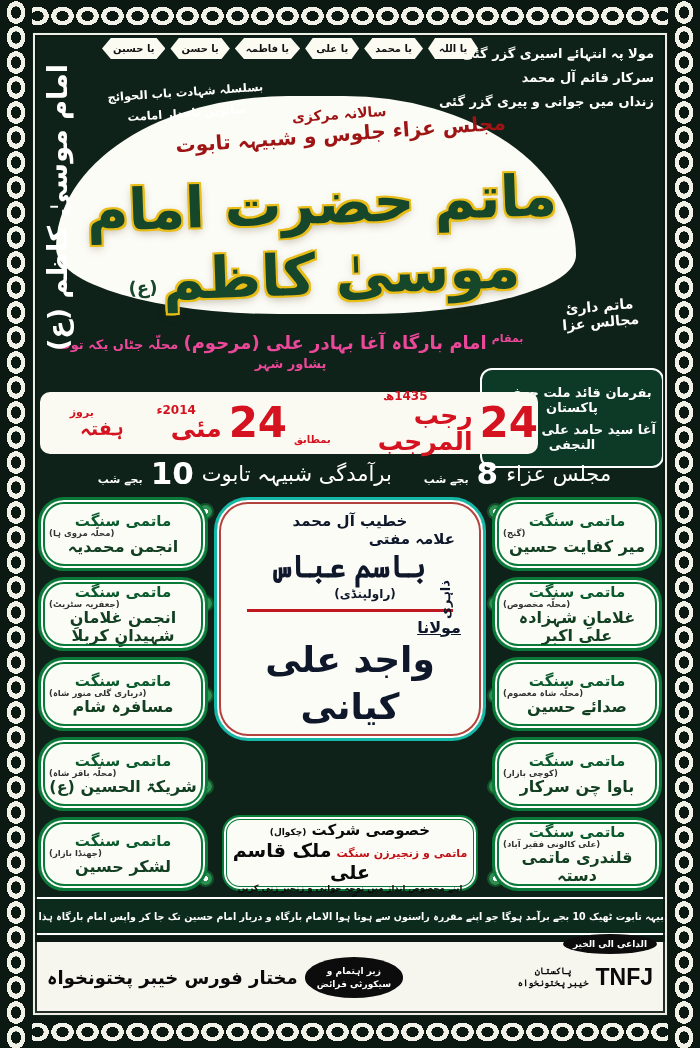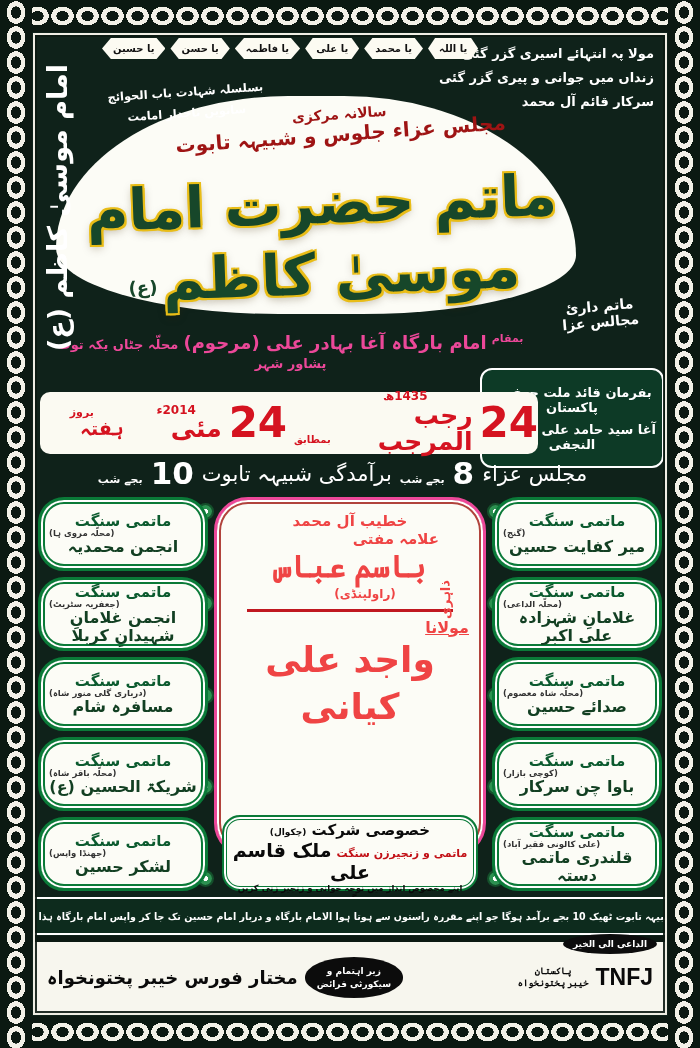--- a/index.html
+++ b/index.html
@@ -55,42 +55,42 @@
            display:flex;direction:rtl;align-items:center;justify-content:center;gap:7px;color:#d51320;z-index:2;}
   .d-num{font-size:42px;font-weight:bold;line-height:1;}
   .d-stack{display:flex;flex-direction:column;align-items:center;line-height:1.05;}
   .d-stack .sm{font-size:12px;font-weight:bold;}
   .d-stack .lg{font-size:25px;font-weight:bold;margin-left:40px;}
   .d-sep{font-size:10px;font-weight:bold;align-self:flex-end;margin-bottom:9px;}
   .d-week .sm{font-size:11px;} .d-week .lg{font-size:19px;}
   .times{position:absolute;top:458px;left:40px;width:605px;display:flex;direction:rtl;align-items:center;
          justify-content:center;gap:8px;color:#fff;z-index:2;}
   .t-label{font-size:21px;font-weight:normal;} .t-num{font-size:31px;font-weight:bold;line-height:1;}
-  .t-unit{font-size:11px;font-weight:bold;align-self:flex-end;margin-bottom:3px;}
+  .t-unit{font-size:11px;font-weight:bold;align-self:flex-end;margin-bottom:3px;margin-left:24px;}
   
   .col{position:absolute;width:170px;z-index:2;display:flex;flex-direction:column;gap:6px;top:497px;}
   .col-left{left:38px;} .col-right{right:38px;}
   .sbox{background:#fcfcf6;border:3px solid #0a7a38;border-radius:26px;height:74px;padding:2px 8px;
         box-shadow:inset 0 0 0 2px #fff,inset 0 0 0 4px #0a7a38;display:flex;flex-direction:column;
         align-items:center;justify-content:center;direction:rtl;box-sizing:border-box;}
   .sbox .hd{color:#0b5a2e;font-size:15px;font-weight:bold;line-height:1.1;}
   .sbox .ar{font-size:8.5px;color:#333;font-weight:bold;align-self:flex-end;line-height:1;}
   .sbox .nm{color:#123f22;font-size:16px;font-weight:bold;text-align:center;line-height:1.1;}
   
-  .center-box{position:absolute;left:214px;top:497px;width:272px;height:360px;background:#fcfcf6;z-index:2;
-              border:3px solid #ec4899;border-radius:34px;box-shadow:inset 0 0 0 2px #fff,inset 0 0 0 4px #b1433c;
-              padding:12px 10px;box-sizing:border-box;direction:rtl;text-align:center;color:#ef4444;}
+  .center-box{position:absolute;left:214px;top:497px;width:272px;height:244px;background:#fcfcf6;z-index:2;
+              border:3px solid #14b8a6;border-radius:34px;box-shadow:inset 0 0 0 2px #fff,inset 0 0 0 4px #b1433c;
+              padding:12px 10px;box-sizing:border-box;direction:rtl;text-align:center;color:#0f172a;}
   .sp-title{font-size:15px;font-weight:bold;}
-  .sp-hon{font-size:15px;font-weight:bold;text-align:right;margin-right:34px;}
+  .sp-hon{font-size:15px;font-weight:bold;text-align:right;margin-right:18px;}
   .sp-name1{font-size:31px;font-weight:bold;line-height:1.25;font-family:Liberation Serif, serif;}
   .sp-suffix{position:absolute;right:18px;top:92px;transform:rotate(-90deg);font-size:13px;font-weight:bold;}
   .sp-city{font-size:12px;font-weight:bold;text-align:center;margin-left:30px;}
   .divider{border-top:3px solid #c01820;margin:8px 20px 6px;}
   .sp2-note{font-size:10px;font-weight:bold;}
-  .sp-hon2{font-size:16px;font-weight:bold;text-align:right;margin-right:4px;text-decoration:underline;}
+  .sp-hon2{font-size:16px;font-weight:bold;text-align:right;margin-right:12px;text-decoration:underline;}
   .sp-name2{font-size:36px;font-weight:bold;line-height:1.3;}
   .special-box{position:absolute;left:222px;top:815px;width:256px;height:76px;background:#fcfcf6;z-index:2;
                border:2px solid #0a7a38;border-radius:18px;box-shadow:inset 0 0 0 2px #fff,inset 0 0 0 3px #0a7a38;
                direction:rtl;text-align:center;padding:5px 8px;box-sizing:border-box;color:#0a0a0a;}
   .spc-l1{font-size:15px;font-weight:bold;line-height:1.1;}
   .spc-note{font-size:9px;}
   .spc-group{color:#c21016;font-size:11px;font-weight:bold;}
   .spc-name{font-size:19px;font-weight:bold;}
   .spc-l3{font-size:8.5px;font-weight:bold;line-height:1.2;}
   
@@ -122,22 +122,22 @@
 <div class="poster">
 
   <div class="chain chain-h chain-top"></div>
   <div class="chain chain-h chain-bottom"></div>
   <div class="chain chain-v chain-left"></div>
   <div class="chain chain-v chain-right"></div>
   <div class="frame"></div>
 
   <div class="poem">
     <div>مولا پہ انتہائے اسیری گزر گئی</div>
+    <div>سرکار قائم آل محمد</div>
     <div>زنداں میں جوانی و پیری گزر گئی</div>
-    <div>سرکار قائم آل محمد</div>
   </div>
 
   <div class="badges">
     <span class="badge">یا اللہ</span>
     <span class="badge">یا محمد</span>
     <span class="badge">یا علی</span>
     <span class="badge">یا فاطمہ</span>
     <span class="badge">یا حسن</span>
     <span class="badge">یا حسین</span>
   </div>
@@ -230,34 +230,34 @@
       <div class="ar">(درباری گلی منور شاہ)</div>
       <div class="nm">مسافرہ شام</div>
     </div>
     <div class="sbox">
       <div class="hd">ماتمی سنگت</div>
       <div class="ar">(محلّہ باقر شاہ)</div>
       <div class="nm">شریکۃ الحسین (ع)</div>
     </div>
     <div class="sbox">
       <div class="hd">ماتمی سنگت</div>
-      <div class="ar">(جھنڈا واپس)</div>
+      <div class="ar">(جھنڈا بازار)</div>
       <div class="nm">لشکر حسین</div>
     </div>
   </div>
 
   <div class="col col-right">
     <div class="sbox">
       <div class="hd">ماتمی سنگت</div>
       <div class="ar">(گنج)</div>
       <div class="nm">میر کفایت حسین</div>
     </div>
     <div class="sbox">
       <div class="hd">ماتمی سنگت</div>
-      <div class="ar">(محلّہ الداعی)</div>
+      <div class="ar">(محلّہ مخصوص)</div>
       <div class="nm">غلامانِ شہزادہ علی اکبر</div>
     </div>
     <div class="sbox">
       <div class="hd">ماتمی سنگت</div>
       <div class="ar">(محلّہ شاہ معصوم)</div>
       <div class="nm">صدائے حسین</div>
     </div>
     <div class="sbox">
       <div class="hd">ماتمی سنگت</div>
       <div class="ar">(کوچی بازار)</div>

